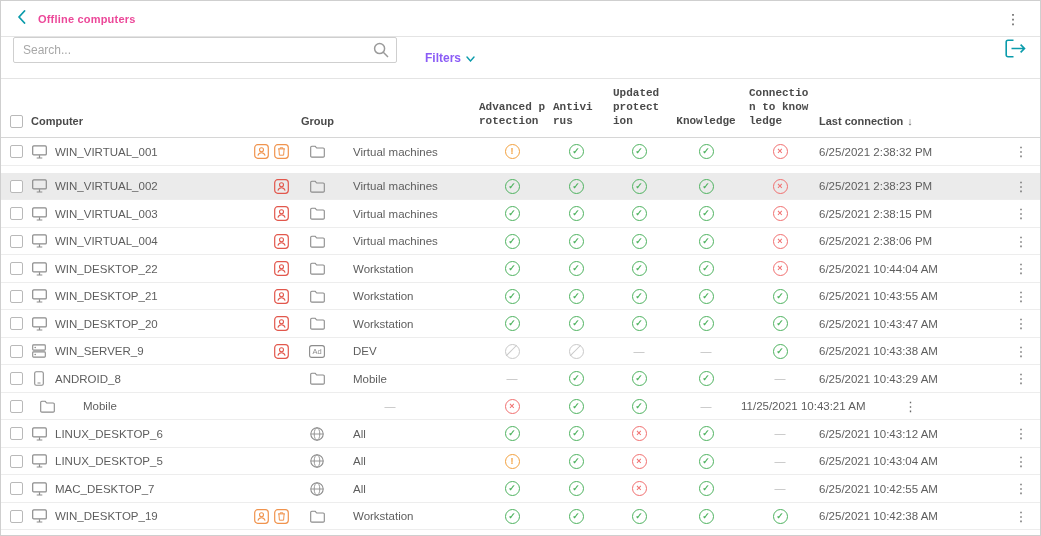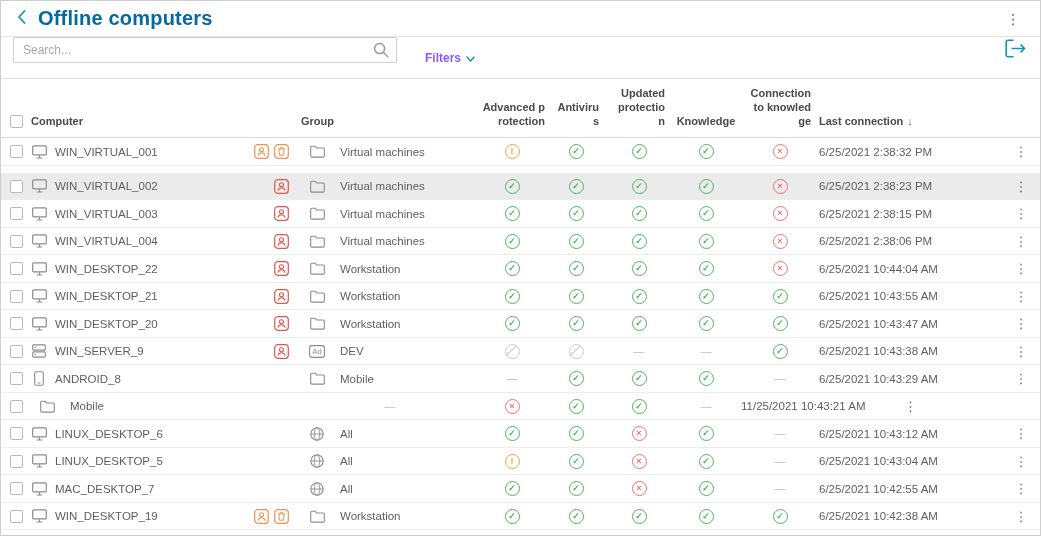--- a/index.html
+++ b/index.html
@@ -3,54 +3,54 @@
 <meta charset="utf-8">
 <style>
   * { margin:0; padding:0; box-sizing:border-box; }
   html,body { background:#fff; }
   body { font-family:"Liberation Sans", sans-serif; color:#5e5e5e; }
   .app { width:1041px; height:536px; background:#fff; border:1px solid #cfcfcf; overflow:hidden; position:relative; }
 
   
   .titlebar { height:36px; display:flex; align-items:center; padding:0 14px; border-bottom:1px solid #e4e4e4; }
   .back-btn { background:none; border:none; cursor:pointer; display:flex; align-items:center; padding:2px; }
-  .page-title { font-size:20px; font-weight:700; color:#0369a1; margin-left:10px; letter-spacing:.2px; }
+  .page-title { font-size:11px; font-weight:700; color:#ec4899; margin-left:10px; letter-spacing:.2px; }
   .spacer { flex:1; }
   .kebab { background:none; border:none; color:#555; font-size:14px; line-height:1; cursor:pointer; padding:2px 6px; }
 
   
   .toolbar { height:42px; display:flex; padding:0 12px; border-bottom:1px solid #e4e4e4; }
   .search-wrap { position:relative; width:384px; }
   .search-input { width:100%; height:26px; border:1px solid #cfcfcf; border-radius:2px; padding:0 30px 0 9px; font-size:12px; font-family:"Liberation Sans", sans-serif; color:#555; outline:none; }
   .search-input::placeholder { color:#a8a8a8; }
   .search-icon { position:absolute; right:8px; top:5px; pointer-events:none; display:flex; }
   .filters-btn { background:none; border:none; cursor:pointer; display:flex; align-items:center; gap:5px; margin-left:28px; color:#8b5cf6; font-size:12px; font-weight:700; font-family:"Liberation Sans", sans-serif; }
   .export-btn { background:none; border:none; cursor:pointer; margin-left:auto; display:flex; padding:2px; }
 
   
   .grid-cols { display:grid; grid-template-columns:30px 270px 178px 66px 62px 64px 70px 78px 1fr 38px; }
   .thead { align-items:end; padding-bottom:9px; padding-top:8px; border-bottom:1px solid #d6d6d6; font-size:11px; font-weight:700; color:#4a4a4a; }
   .th { line-height:1.25; }
-  .th.center { display:flex; justify-content:center; text-align:right; }
+  .th.center { display:flex; justify-content:center; text-align:left;font-family:Liberation Mono, monospace; }
   .th .wrapbox { word-break:break-all; }
   .cb-cell { display:flex; justify-content:center; align-items:center; }
   input[type="checkbox"] { appearance:none; width:13px; height:13px; border:1px solid #b9b9b9; border-radius:2px; background:#fff; cursor:pointer; }
   .sort-arrow { color:#6e6e6e; font-weight:400; margin-left:4px; }
   .last-col-head { display:flex; align-items:flex-end; }
 
   .tr { align-items:center; height:27.5px; border-bottom:1px solid #ededed; font-size:11.5px; color:#5e5e5e; cursor:default; }
   .tr.highlighted { background:#ebebeb;margin-top:7px; }
   .computer-cell { display:flex; align-items:center; gap:8px; padding-right:8px; overflow:hidden; }
   .dev-icon { display:inline-flex; width:16px; justify-content:center; flex:none; }
   .computer-name { white-space:nowrap; }
   .badge-list { margin-left:auto; display:flex; gap:5px; margin-right:4px; }
   .badge { display:inline-flex; }
   .badge-red { color:#e2574c; }
   .badge-orange { color:#f0934d; }
-  .group-cell { display:flex; align-items:center; gap:7px; overflow:hidden; }
+  .group-cell { display:flex; align-items:center; gap:20px; overflow:hidden; }
   .group-icon { display:inline-flex; width:32px; justify-content:center; flex:none; }
   .status-cell { display:flex; justify-content:center; }
   .last-cell { white-space:nowrap; }
   .kebab-cell { display:flex; justify-content:center; }
   .row-kebab { background:none; border:none; color:#6a6a6a; font-size:13px; cursor:pointer; padding:2px 5px; }
 
   
   .sicon { box-sizing:border-box; width:15px; height:15px; border-radius:50%; border:1.3px solid currentColor; display:inline-flex; align-items:center; justify-content:center; font-size:9px; font-weight:700; line-height:1; position:relative; }
   .ok { color:#4fb360; }
   .error { color:#f17070; }

